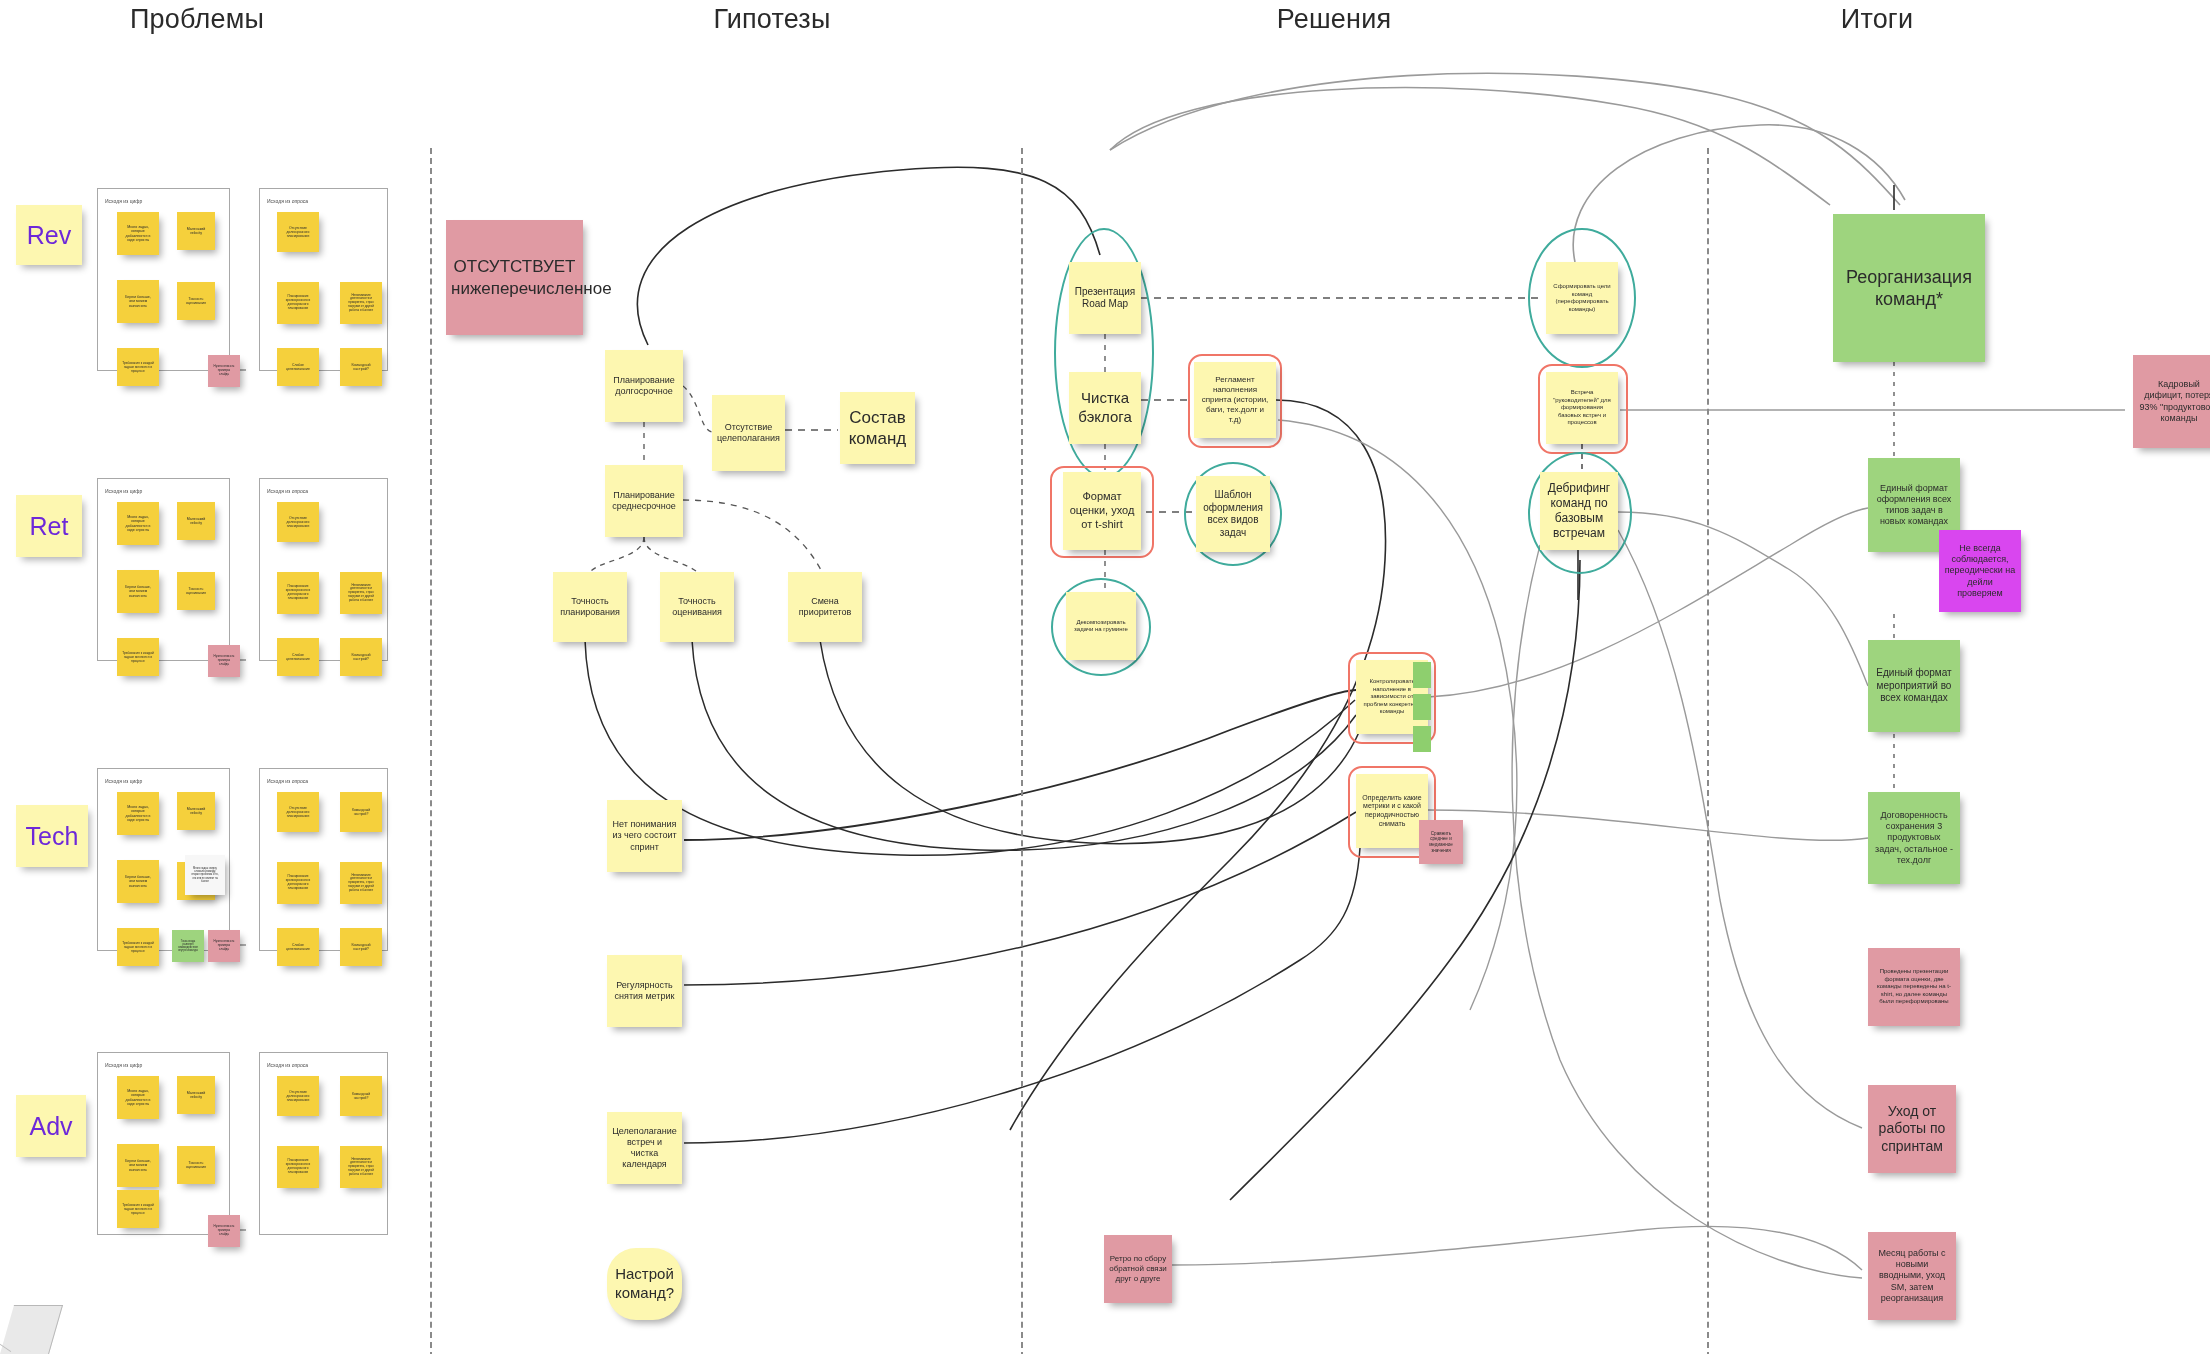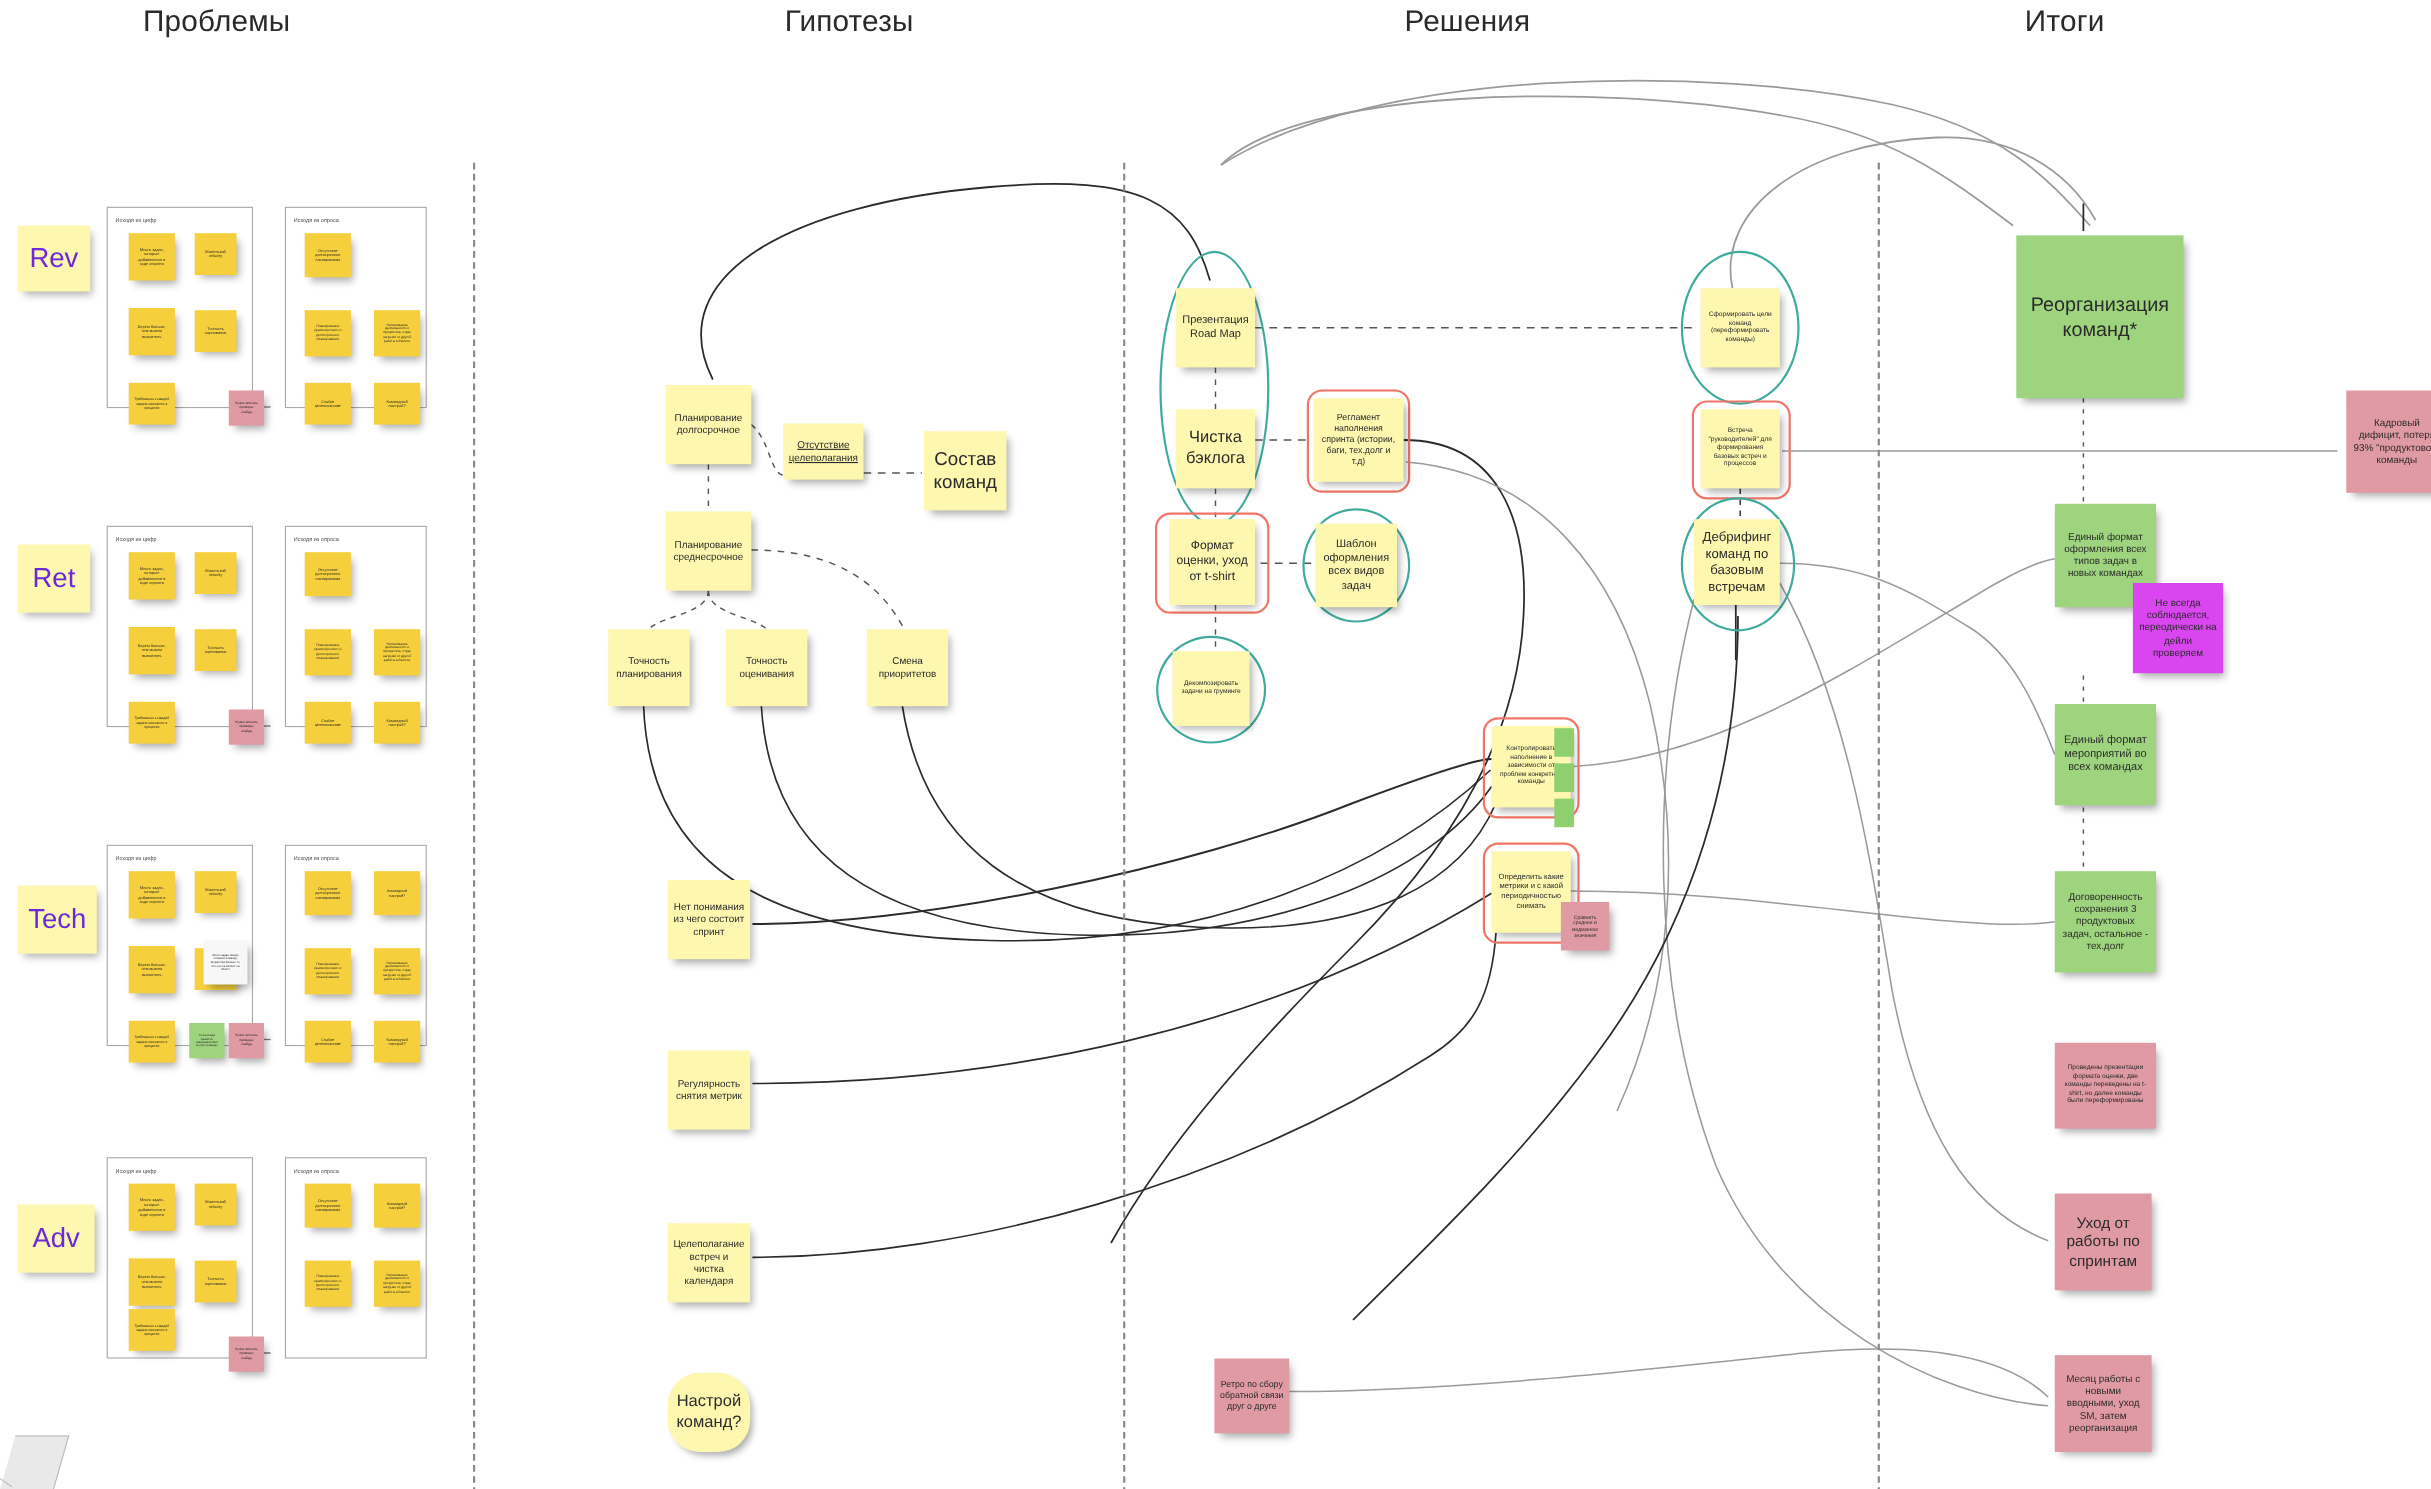--- a/index.html
+++ b/index.html
@@ -308,25 +308,28 @@
   <div class="note pink" style="left:208px;top:930px;width:32px;height:32px;font-size:3px;">
     <span class="txt">Нужно вписать примеры слайда</span>
     </div>
   <div class="note white" style="left:185px;top:855px;width:40px;height:40px;font-size:2.6px;">
     <span class="txt">Много задач сверху сломало команду, вторая проблема и то, что они не влияют на бэклог</span>
     </div>
   <div class="note pink" style="left:208px;top:1215px;width:32px;height:32px;font-size:3px;">
     <span class="txt">Нужно вписать примеры слайда</span>
     </div>
 
+  <div class="note pink" style="left:446px;top:220px;width:137px;height:115px;font-size:17px;">
+    <span class="txt">ОТСУТСТВУЕТ нижеперечисленное</span>
+    </div>
 
   <div class="note yellow" style="left:605px;top:350px;width:78px;height:72px;font-size:9px;">
     <span class="txt">Планирование долгосрочное</span>
     </div>
-  <div class="note yellow" style="left:712px;top:385px;width:73px;height:51px;font-size:9px;text-decoration:underline;">
+  <div class="note yellow" style="left:712px;top:395px;width:73px;height:76px;font-size:9px;">
     <span class="txt">Отсутствие целеполагания</span>
     </div>
   <div class="note yellow" style="left:840px;top:392px;width:75px;height:72px;font-size:17px;">
     <span class="txt">Состав команд</span>
     </div>
   <div class="note yellow" style="left:605px;top:465px;width:78px;height:72px;font-size:9px;">
     <span class="txt">Планирование среднесрочное</span>
     </div>
   <div class="note yellow" style="left:553px;top:572px;width:74px;height:70px;font-size:9px;align-items:center;">
     <span class="txt">Точность планирования</span>

